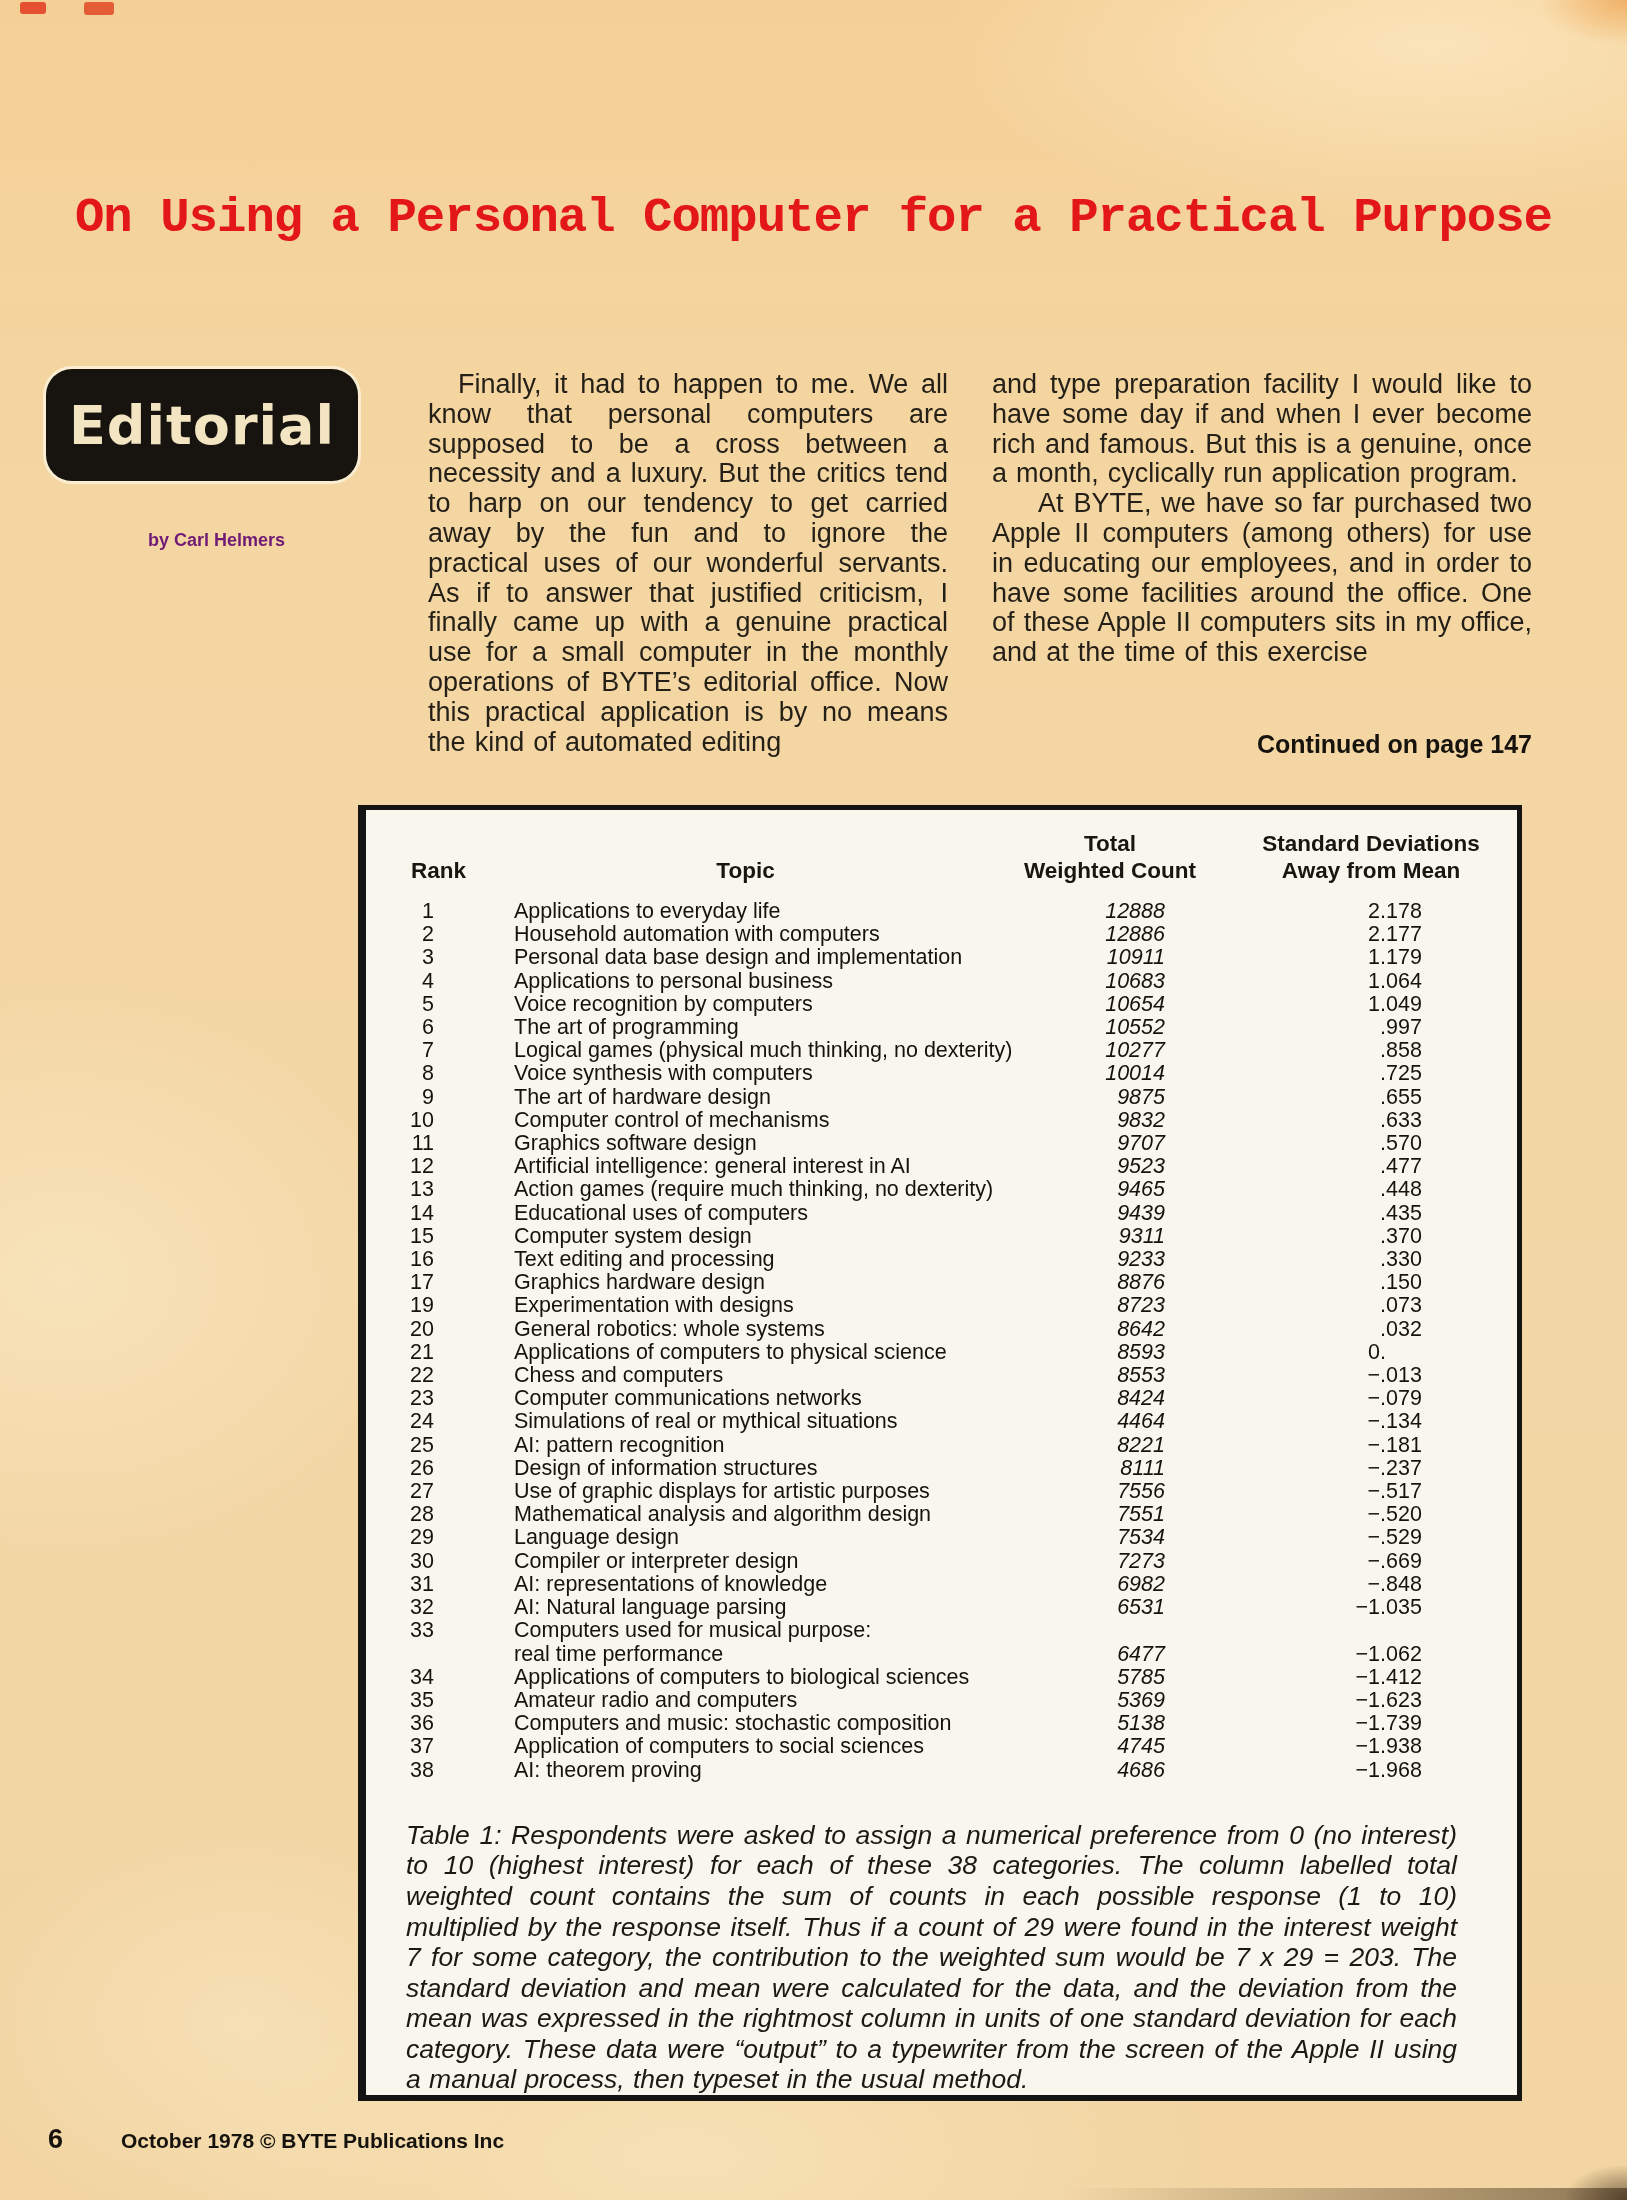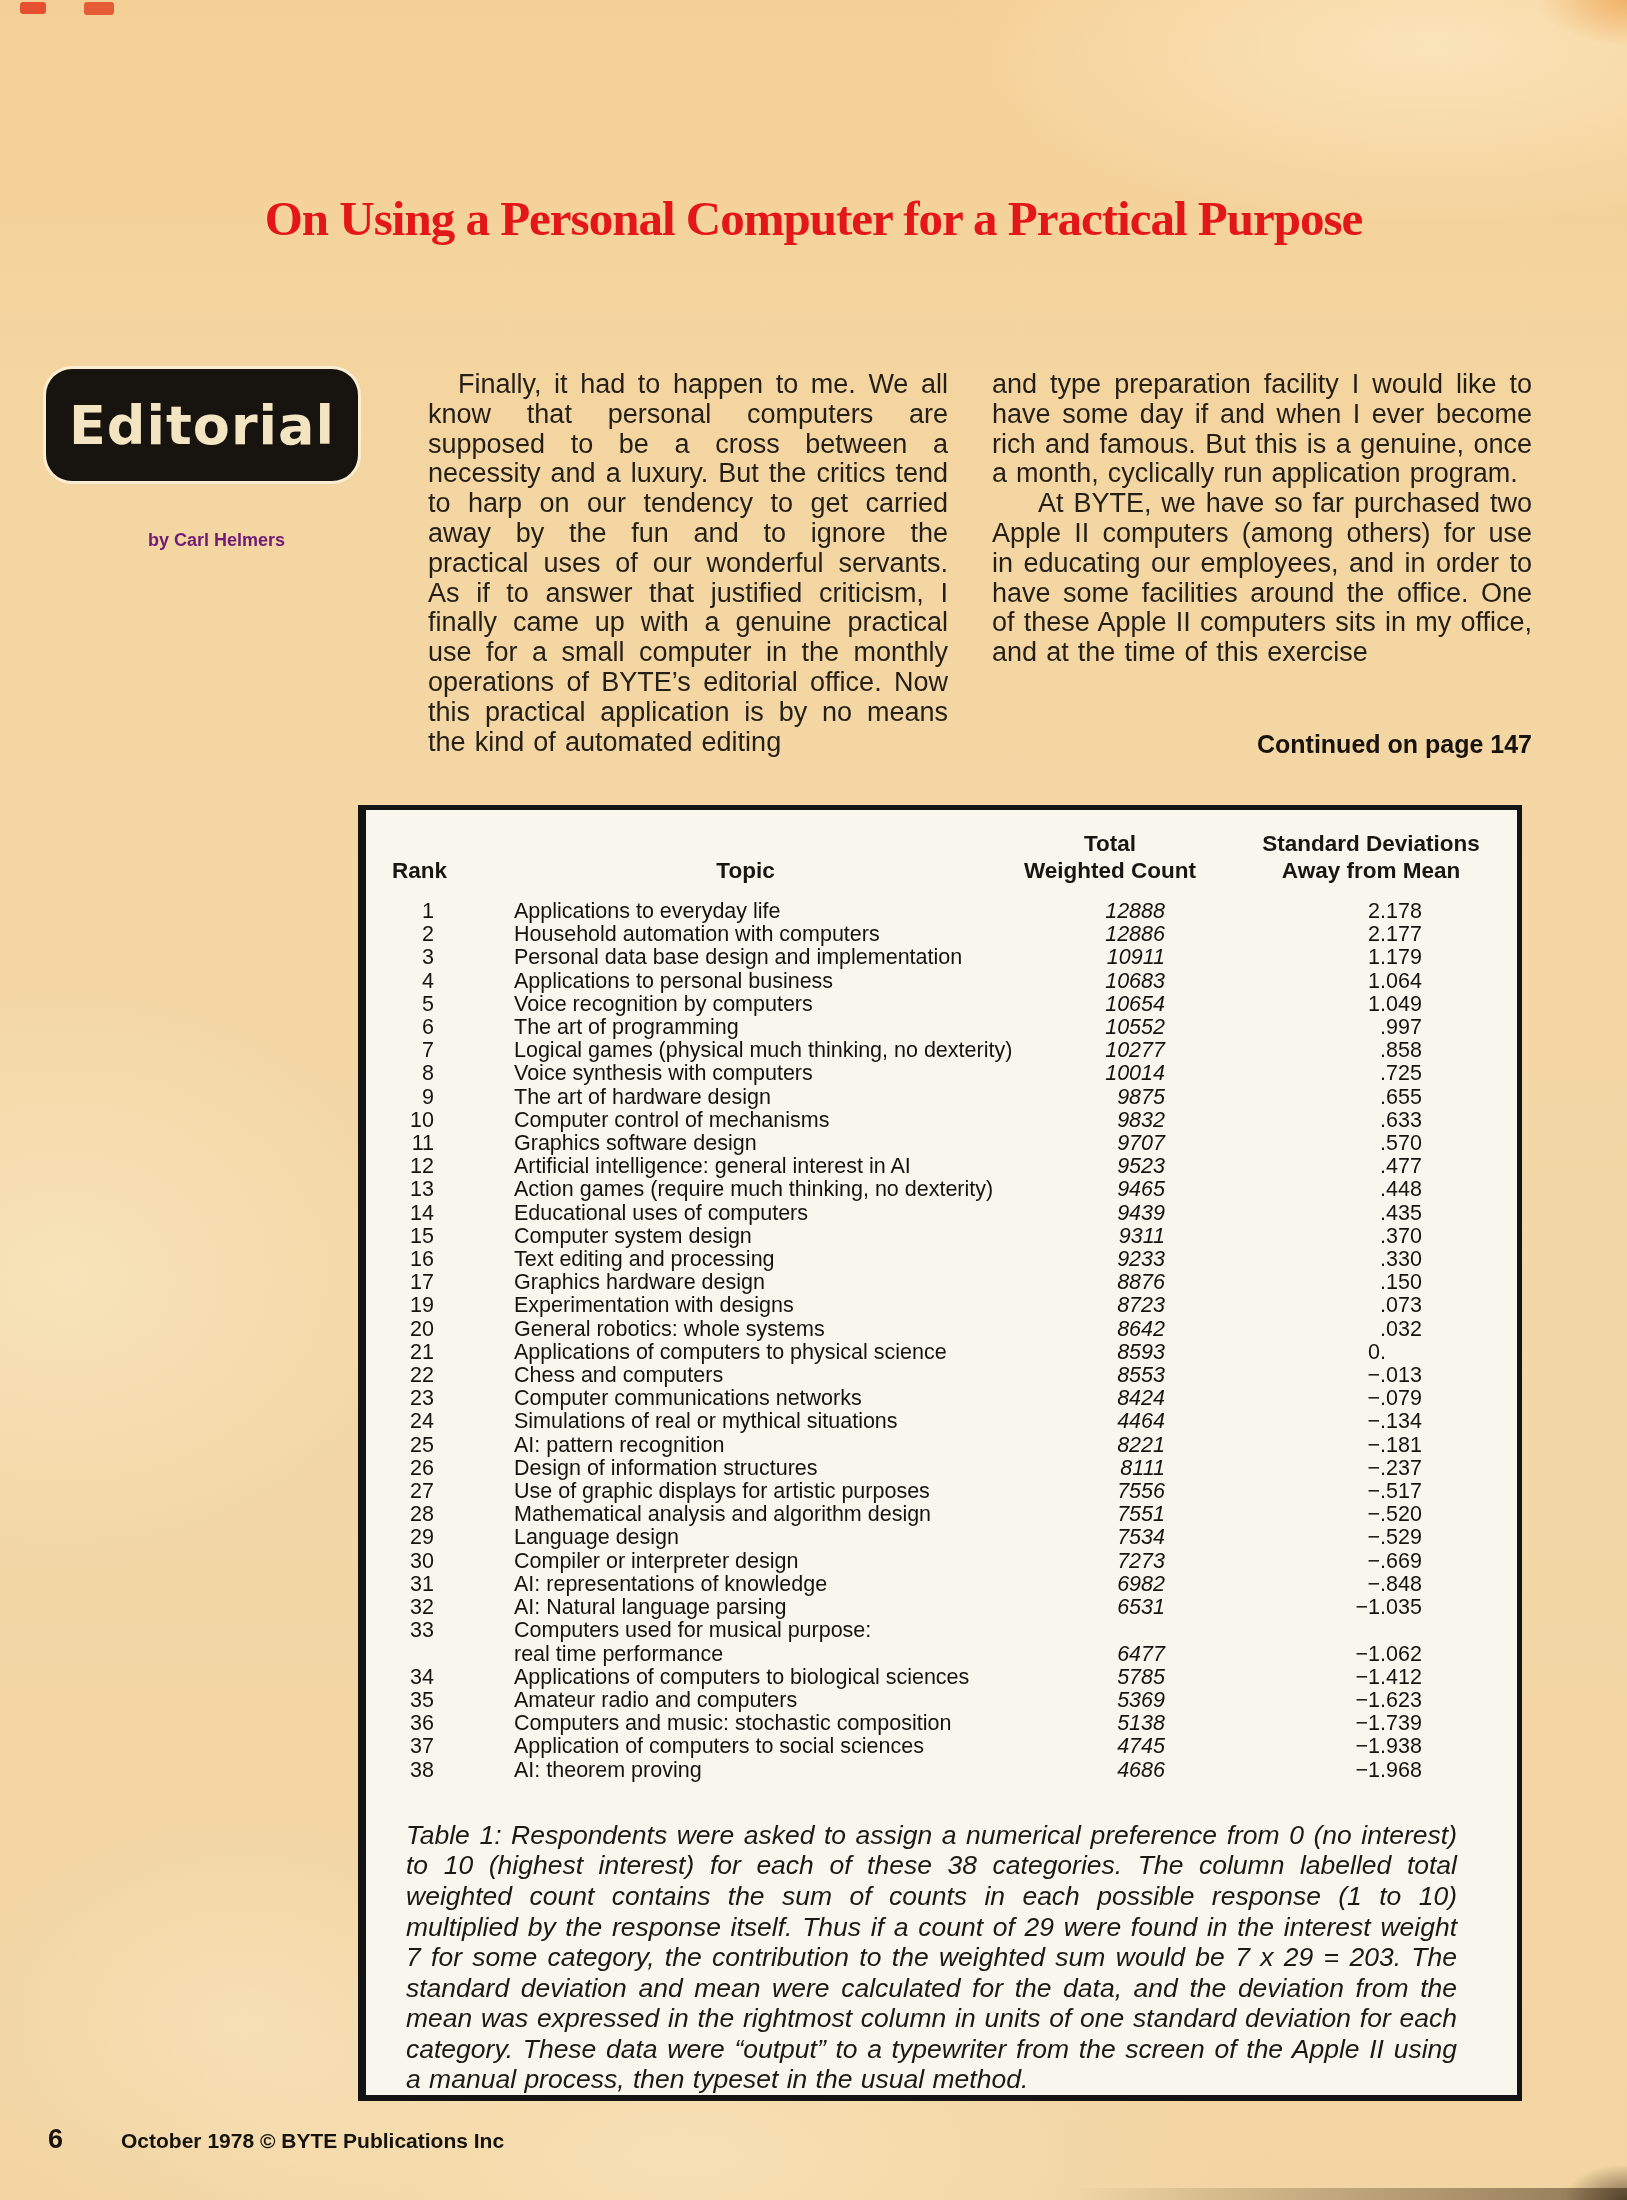--- a/index.html
+++ b/index.html
@@ -16,21 +16,21 @@
   }
   .artifact{position:absolute;}
   .a1{left:20px;top:2px;width:26px;height:12px;background:#e23a1e;border-radius:3px;opacity:.85;}
   .a2{left:84px;top:2px;width:30px;height:13px;background:#e0401f;border-radius:3px;opacity:.8;}
   .a3{right:0;top:0;width:90px;height:46px;background:radial-gradient(ellipse at 100% 0,rgba(235,150,60,.6),transparent 70%);}
   .a4{right:0;bottom:0;width:560px;height:12px;background:linear-gradient(90deg,transparent,rgba(58,40,20,.55));}
   .a5{right:0;bottom:0;width:60px;height:34px;background:radial-gradient(ellipse at 100% 100%,rgba(45,30,15,.6),transparent 75%);}
 
   h1.title{
     position:absolute;left:0;right:0;top:190px;margin:0;text-align:center;
-    font-family:Liberation Serif, serif;font-weight:bold;font-size:49px;letter-spacing:-1px;
+    font-family:Liberation Mono, monospace;font-weight:bold;font-size:49px;letter-spacing:-1px;
     color:#e31717;
   }
   .badge{
     position:absolute;left:46px;top:369px;width:312px;height:112px;
     background:#17130e;border-radius:26px;box-shadow:0 0 0 3px rgba(252,240,214,.9);
     display:flex;align-items:center;justify-content:center;
   }
   .badge span{
     font-family:"DejaVu Sans", sans-serif;font-weight:bold;font-size:54px;
     color:#f3e4c2;letter-spacing:1px;
@@ -47,21 +47,21 @@
   .indent2{text-indent:46px;}
   .continued{
     position:absolute;left:992px;top:730px;width:540px;text-align:right;
     font-weight:bold;font-size:25px;color:#16120d;
   }
   .tablebox{
     position:absolute;left:358px;top:805px;width:1164px;height:1296px;box-sizing:border-box;
     background:#f9f6ee;border:solid #141414;border-width:5px 5px 6px 8px;
   }
   .thead{display:flex;margin-top:20px;font-weight:bold;font-size:22.5px;line-height:27px;color:#191511;}
-  .h-rank{width:130px;padding-left:26px;align-self:flex-end;box-sizing:border-box;}
+  .h-rank{width:130px;padding-left:45px;align-self:flex-end;box-sizing:border-box;}
   .h-topic{flex:1;text-align:center;align-self:flex-end;}
   .h-count{width:230px;text-align:center;}
   .h-sd{width:292px;text-align:center;}
   #rows{margin-top:16px;font-size:21.5px;line-height:23.2px;color:#16120e;}
   .trow{display:flex;}
   .c-rank{width:68px;text-align:right;flex:none;}
   .c-topic{flex:1;padding-left:80px;white-space:nowrap;}
   .c-count{width:120px;text-align:right;flex:none;font-style:italic;}
   .c-sdi{width:215px;text-align:right;flex:none;}
   .c-sdf{width:137px;text-align:left;flex:none;}

